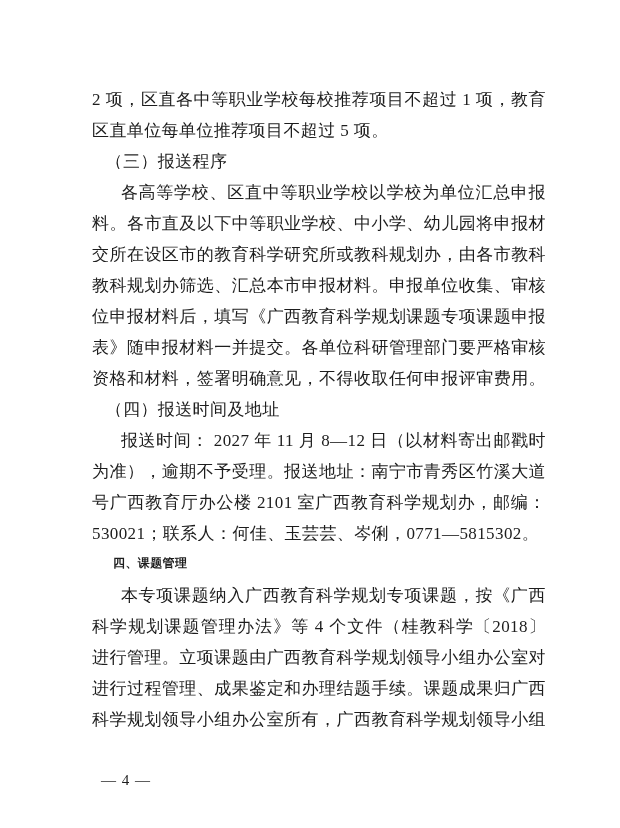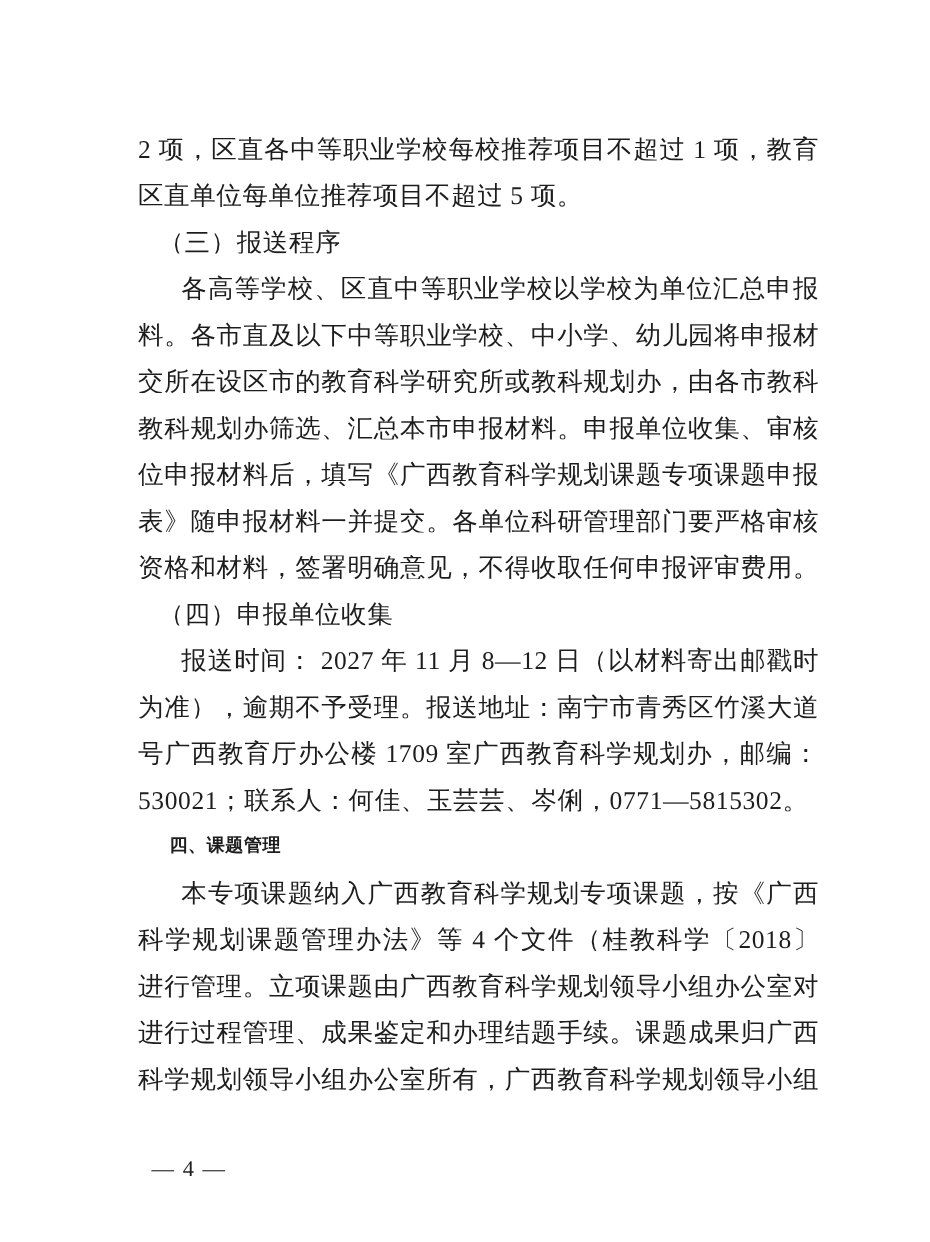--- a/index.html
+++ b/index.html
@@ -66,24 +66,24 @@
     <div class="line j">2 项，区直各中等职业学校每校推荐项目不超过 1 项，教育系统</div>
     <div class="line">区直单位每单位推荐项目不超过 5 项。</div>
     <div class="line h-kai">（三）报送程序</div>
     <div class="line j indent">各高等学校、区直中等职业学校以学校为单位汇总申报材</div>
     <div class="line j">料。各市直及以下中等职业学校、中小学、幼儿园将申报材料递</div>
     <div class="line j">交所在设区市的教育科学研究所或教科规划办，由各市教科所或</div>
     <div class="line j">教科规划办筛选、汇总本市申报材料。申报单位收集、审核本单</div>
     <div class="line j">位申报材料后，填写《广西教育科学规划课题专项课题申报汇总</div>
     <div class="line j">表》随申报材料一并提交。各单位科研管理部门要严格审核申报</div>
     <div class="line j">资格和材料，签署明确意见，不得收取任何申报评审费用。广西</div>
-    <div class="line h-kai">（四）申报单位收集</div>
+    <div class="line h-kai">（四）报送时间及地址</div>
     <div class="line j indent">报送时间： 2027 年 11 月 8—12 日（以材料寄出邮戳时间</div>
     <div class="line j">为准），逾期不予受理。报送地址：南宁市青秀区竹溪大道 55</div>
-    <div class="line j">号广西教育厅办公楼 1709 室广西教育科学规划办，邮编：</div>
+    <div class="line j">号广西教育厅办公楼 2101 室广西教育科学规划办，邮编：</div>
     <div class="line">530021；联系人：何佳、玉芸芸、岑俐，0771—5815302。</div>
     <div class="line h-hei">四、课题管理</div>
     <div class="line j indent">本专项课题纳入广西教育科学规划专项课题，按《广西教育</div>
     <div class="line j">科学规划课题管理办法》等 4 个文件（桂教科学〔2018〕15 号）</div>
     <div class="line j">进行管理。立项课题由广西教育科学规划领导小组办公室对课题</div>
     <div class="line j">进行过程管理、成果鉴定和办理结题手续。课题成果归广西教育</div>
     <div class="line j">科学规划领导小组办公室所有，广西教育科学规划领导小组办公</div>
   </main>
   <div class="page-num">— 4 —</div>
 </div>

